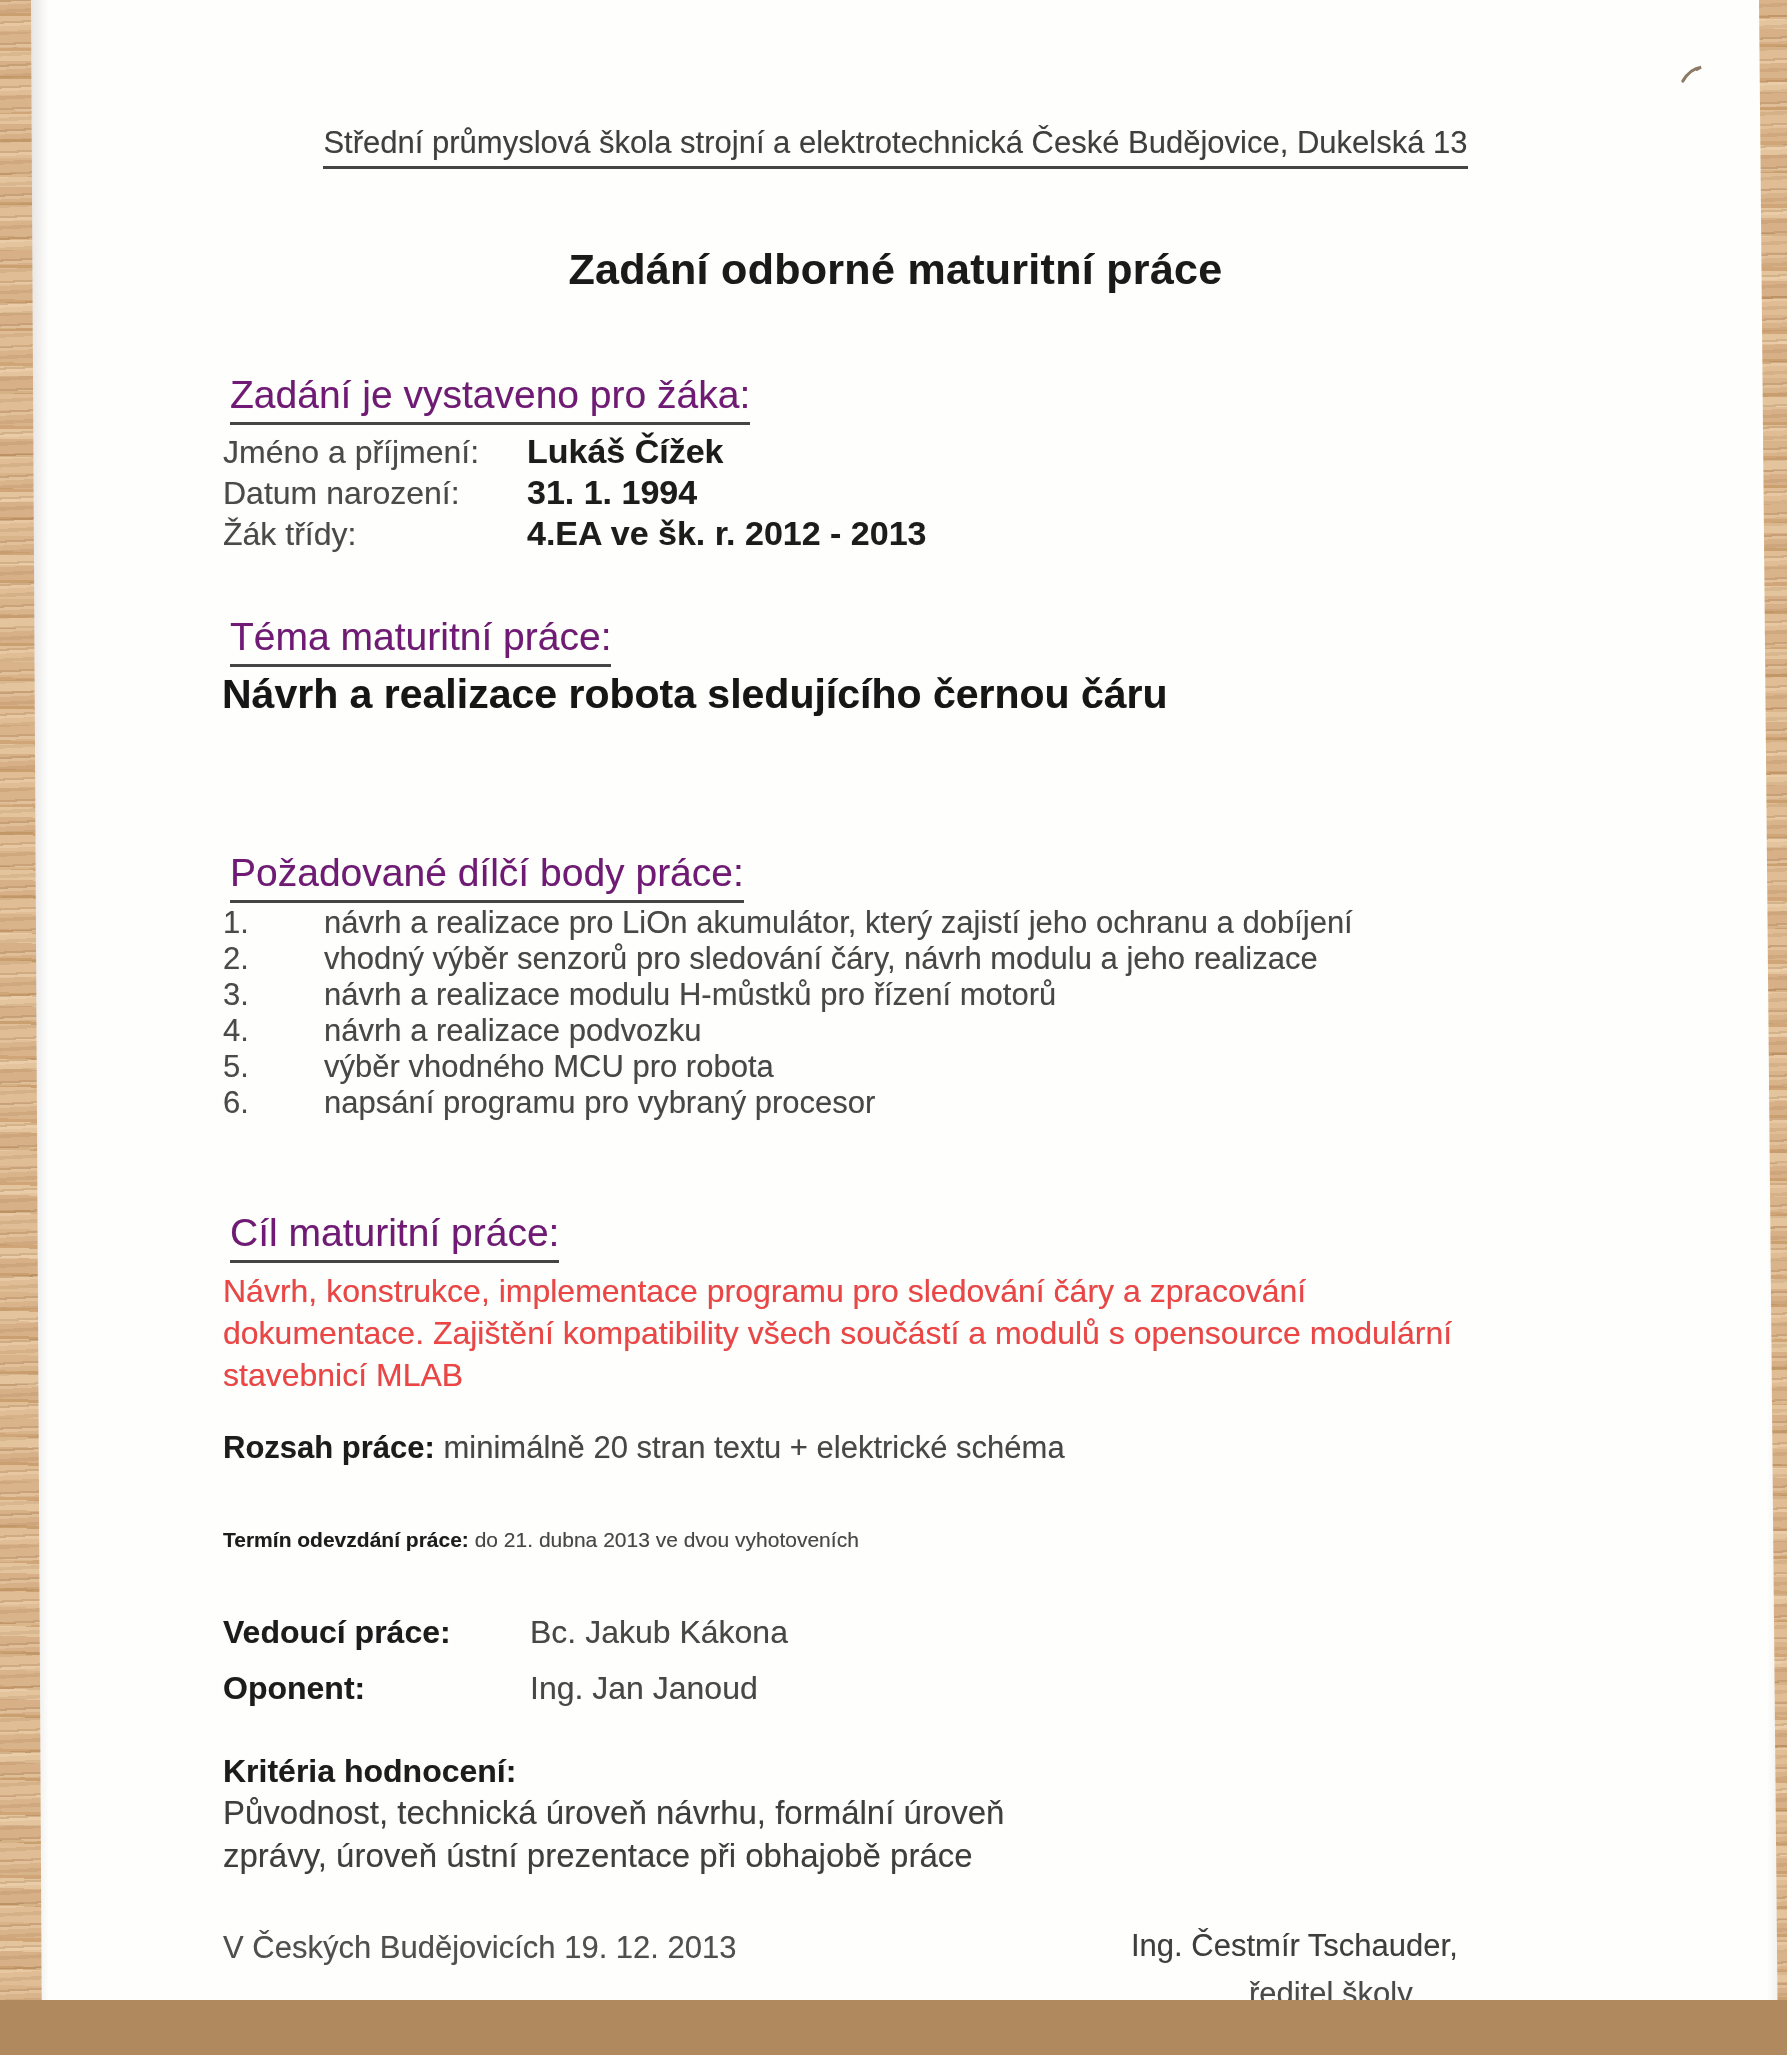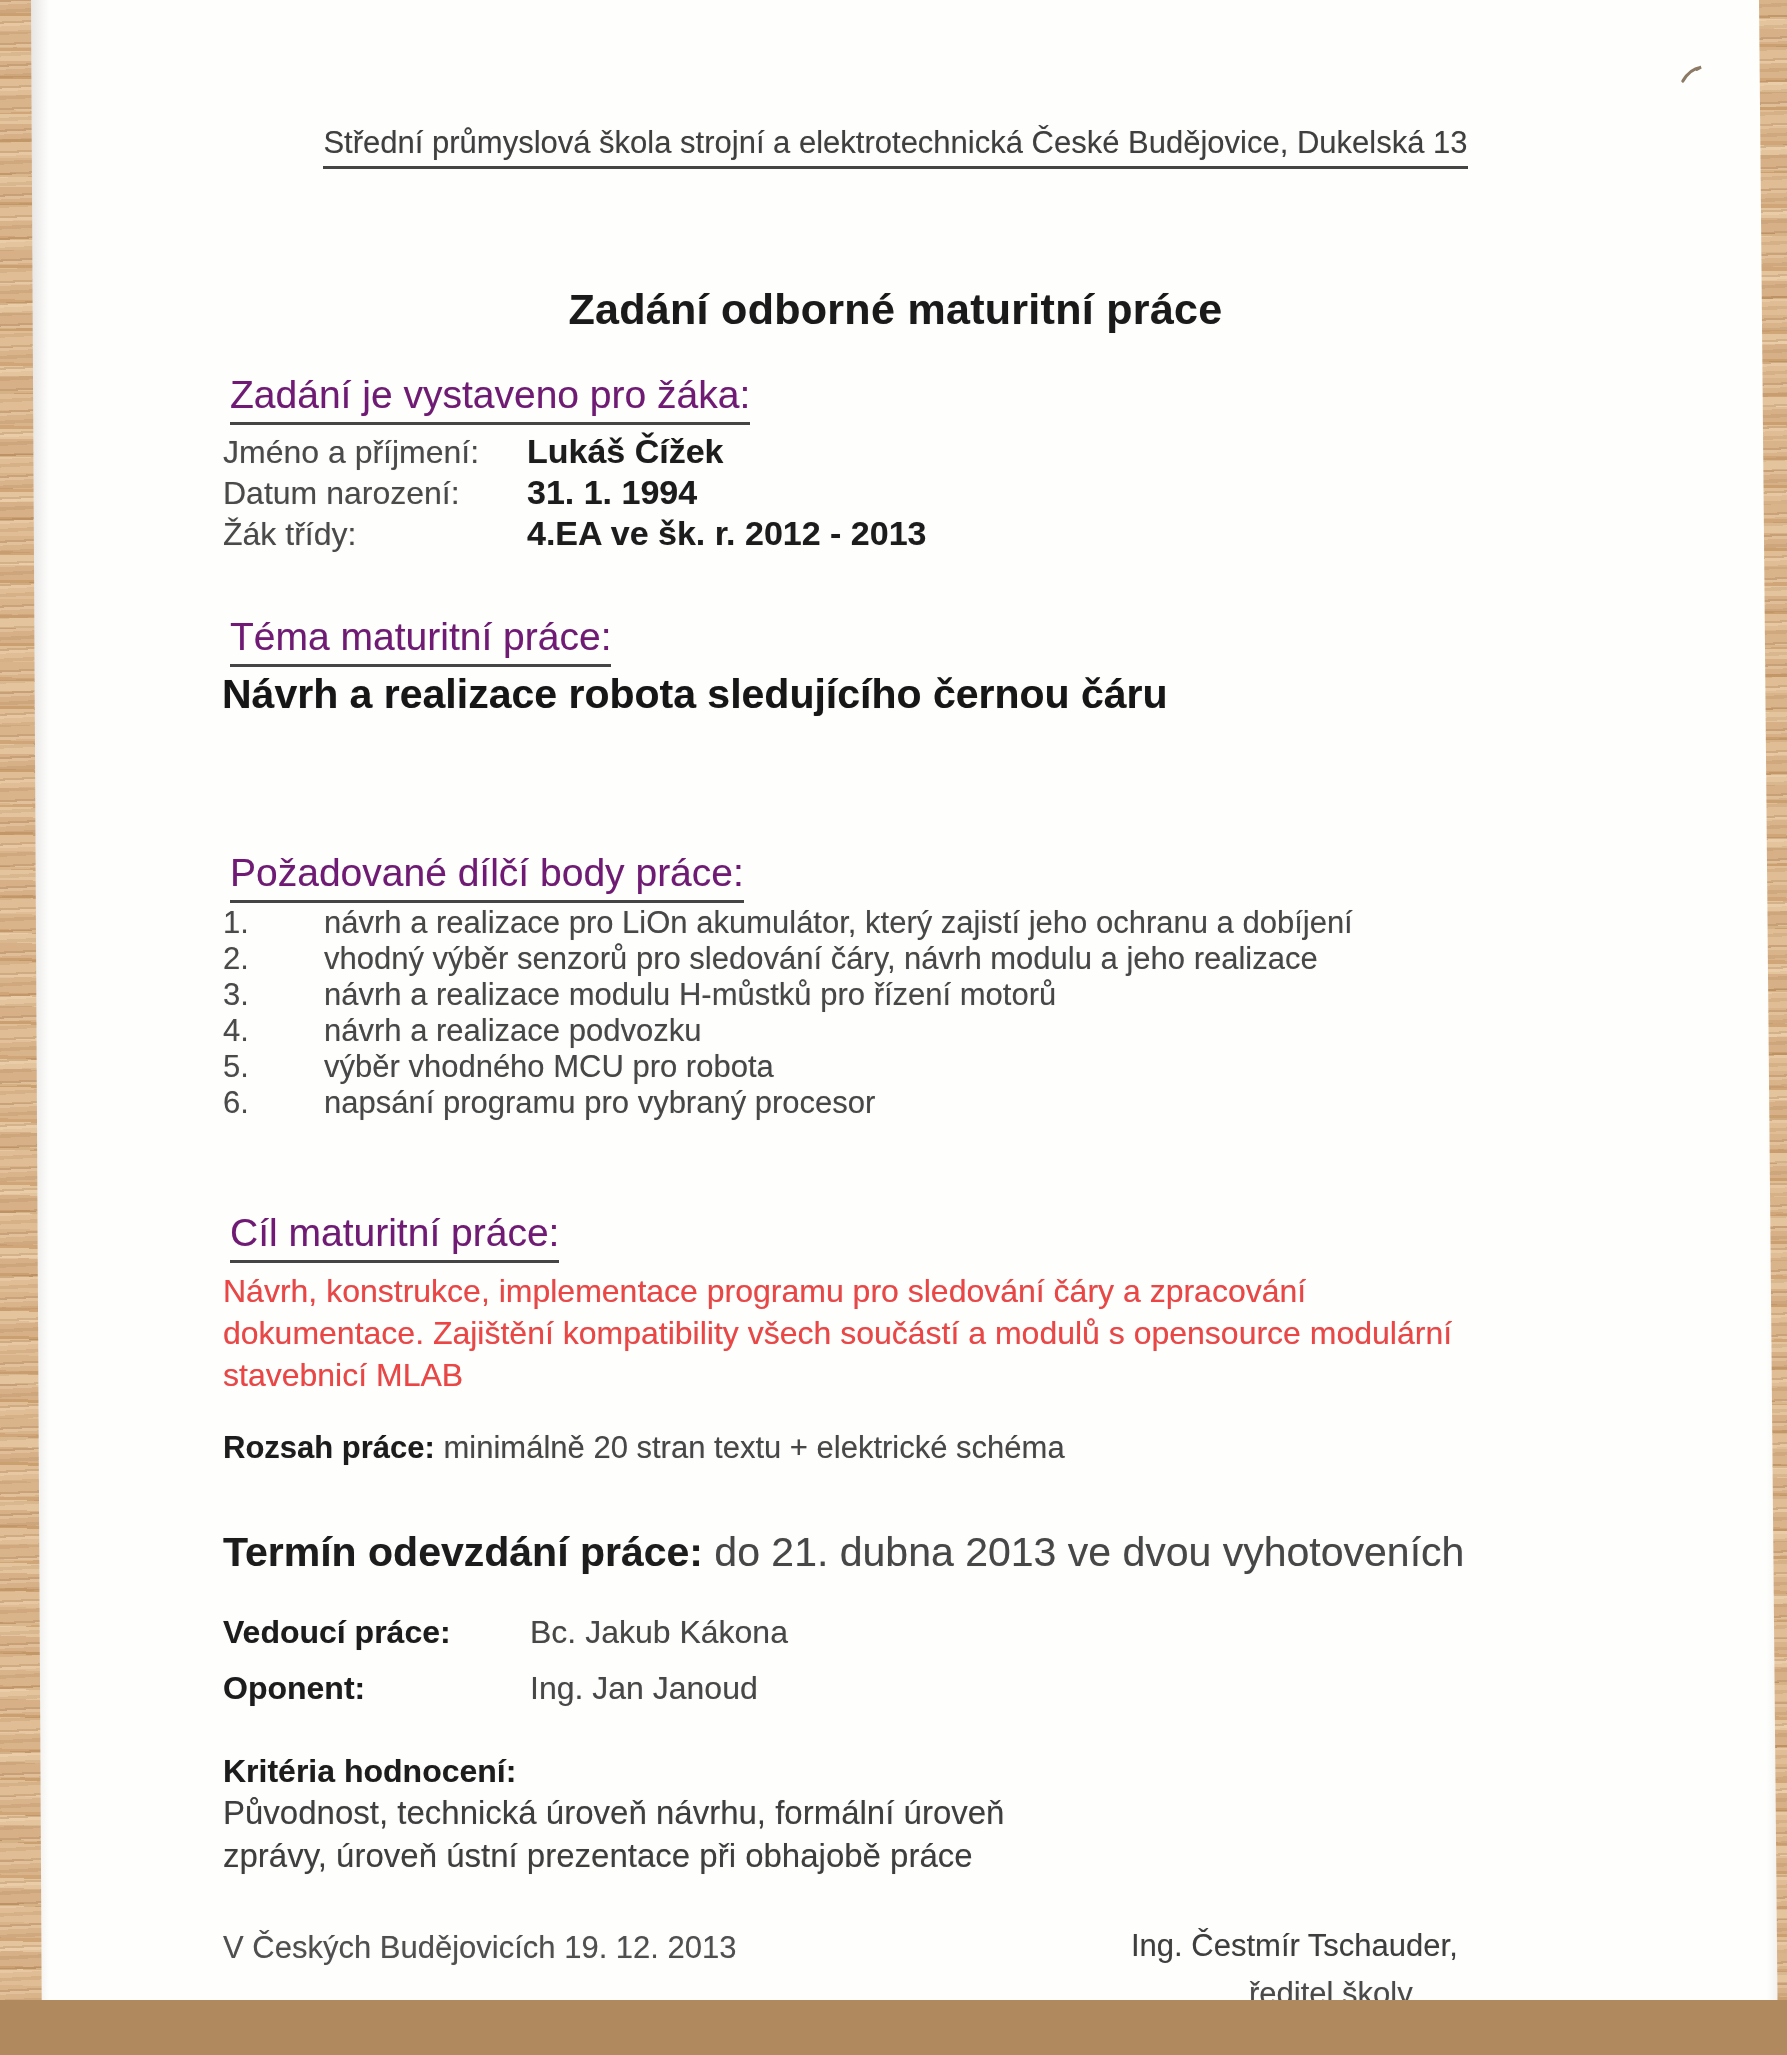--- a/index.html
+++ b/index.html
@@ -26,34 +26,34 @@
   .edge-shadow-right{
     position:absolute;right:5.6px;top:0;width:15.4px;height:2056px;
     background:linear-gradient(to left, rgba(90,80,70,.10), rgba(0,0,0,0));
   }
   .t{position:absolute;color:#474747;font-size:32px;line-height:1.25;
      text-shadow:0 0 0.7px rgba(80,80,80,.45);white-space:nowrap;}
   .b{font-weight:700;color:#1c1c1c;}
   .u{border-bottom:3.5px solid #454545;padding-bottom:5.6px;}
   .center-line{left:31px;width:1729px;text-align:center;}
   .header{top:124px;font-size:31px;color:#3f3f3f;}
-  .title{top:243px;font-size:43px;font-weight:700;color:#1a1a1a;letter-spacing:0.3px;margin-top:40px;}
+  .title{top:243px;font-size:43px;font-weight:700;color:#1a1a1a;letter-spacing:0.3px;}
   .sec-heading{left:230px;font-size:39px;color:#701a75;}
   .rows{left:223px;}
   .rows .row{height:41px;}
   .rows .lbl{display:inline-block;width:304px;color:#4a4a4a;}
   .rows .val{font-size:34px;}
   .topic-title{left:222px;top:669px;font-size:41px;font-weight:700;color:#161616;}
   .list{left:223px;top:904px;}
   .list .item{height:36px;font-size:31px;}
   .list .num{display:inline-block;width:101px;color:#4a4a4a;}
   .goal{left:223px;top:1270px;font-size:32px;color:#ef4444;line-height:42px;}
   .inline-pair .pair-lbl{font-weight:700;color:#1c1c1c;}
   .scope{left:223px;top:1429px;font-size:31px;}
-  .deadline{left:223px;top:1527px;font-size:41px;}
+  .deadline{left:223px;top:1527px;font-size:21px;}
   .person .lbl{display:inline-block;width:307px;font-weight:700;color:#1c1c1c;}
   .supervisor{left:223px;top:1612px;}
   .opponent{left:223px;top:1668px;}
   .criteria{left:223px;top:1751px;display:flex;flex-direction:column;}
   .criteria .lbl{display:inline-block;width:399px;font-weight:700;color:#1c1c1c;}
   .criteria .lines{line-height:43px;color:#3e3e3e;font-size:33px;}
   .place-date{left:223px;top:1929px;font-size:31px;color:#4f4f4f;}
   .sig-name{left:1131px;top:1927px;font-size:31px;color:#3e3e3e;}
   .sig-role{left:1249px;top:1975px;font-size:31px;color:#4a4a4a;}
   .pen-mark{position:absolute;left:1680px;top:63px;}

